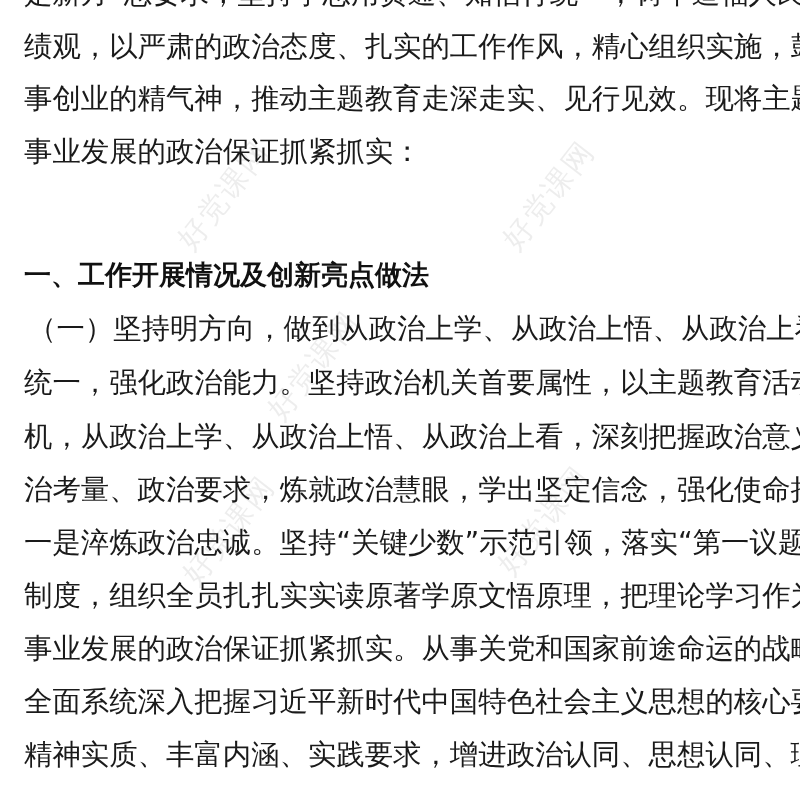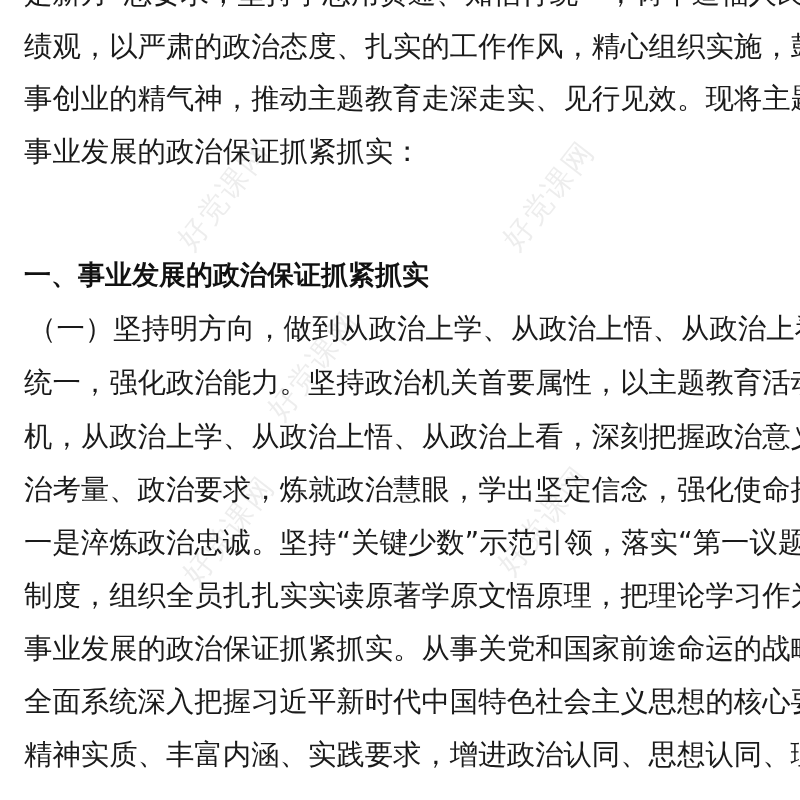--- a/index.html
+++ b/index.html
@@ -57,21 +57,21 @@
   <div class="watermark" style="left:485px; top:175px;">好党课网</div>
   <div class="watermark" style="left:250px; top:345px;">好党课网</div>
   <div class="watermark" style="left:165px; top:510px;">好党课网</div>
   <div class="watermark" style="left:480px; top:500px;">好党课网</div>
 
   <div class="line" style="top:-24px;">是新方“总要求，坚持学思用贯通、知信行统一，树牢造福人民的政</div>
   <div class="line" style="top:29px;">绩观，以严肃的政治态度、扎实的工作作风，精心组织实施，鼓足干</div>
   <div class="line" style="top:81px;">事创业的精气神，推动主题教育走深走实、见行见效。现将主题教育</div>
   <div class="line" style="top:134px;">事业发展的政治保证抓紧抓实：</div>
 
-  <div class="line heading" style="top:257px;">一、事业发展的政治保证抓紧抓实</div>
+  <div class="line heading" style="top:257px;">一、工作开展情况及创新亮点做法</div>
 
   <div class="line" style="top:311px; left:28px;">（一）坚持明方向，做到从政治上学、从政治上悟、从政治上看有机</div>
   <div class="line" style="top:365px;">统一，强化政治能力。坚持政治机关首要属性，以主题教育活动为契</div>
   <div class="line" style="top:419px;">机，从政治上学、从政治上悟、从政治上看，深刻把握政治意义、政</div>
   <div class="line" style="top:472px;">治考量、政治要求，炼就政治慧眼，学出坚定信念，强化使命担当。</div>
   <div class="line" style="top:525px;">一是淬炼政治忠诚。坚持“关键少数”示范引领，落实“第一议题”</div>
   <div class="line" style="top:578px;">制度，组织全员扎扎实实读原著学原文悟原理，把理论学习作为推动</div>
   <div class="line" style="top:631px;">事业发展的政治保证抓紧抓实。从事关党和国家前途命运的战略高度，</div>
   <div class="line" style="top:684px;">全面系统深入把握习近平新时代中国特色社会主义思想的核心要义、</div>
   <div class="line" style="top:737px;">精神实质、丰富内涵、实践要求，增进政治认同、思想认同、理论认</div>

